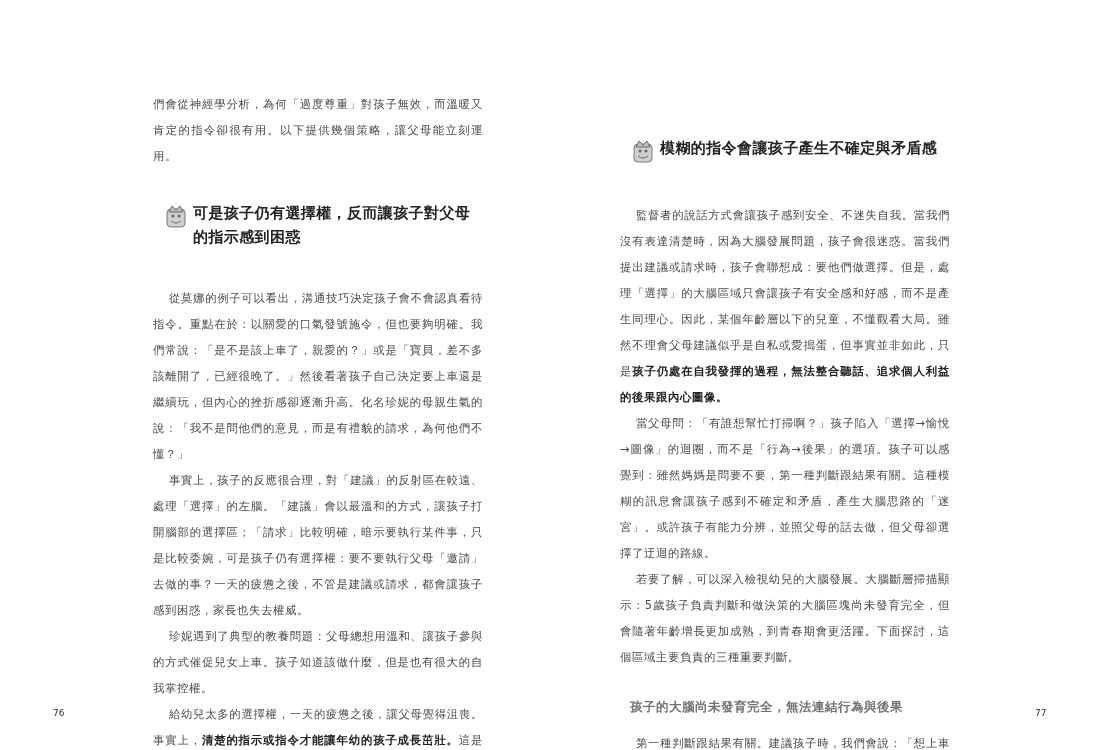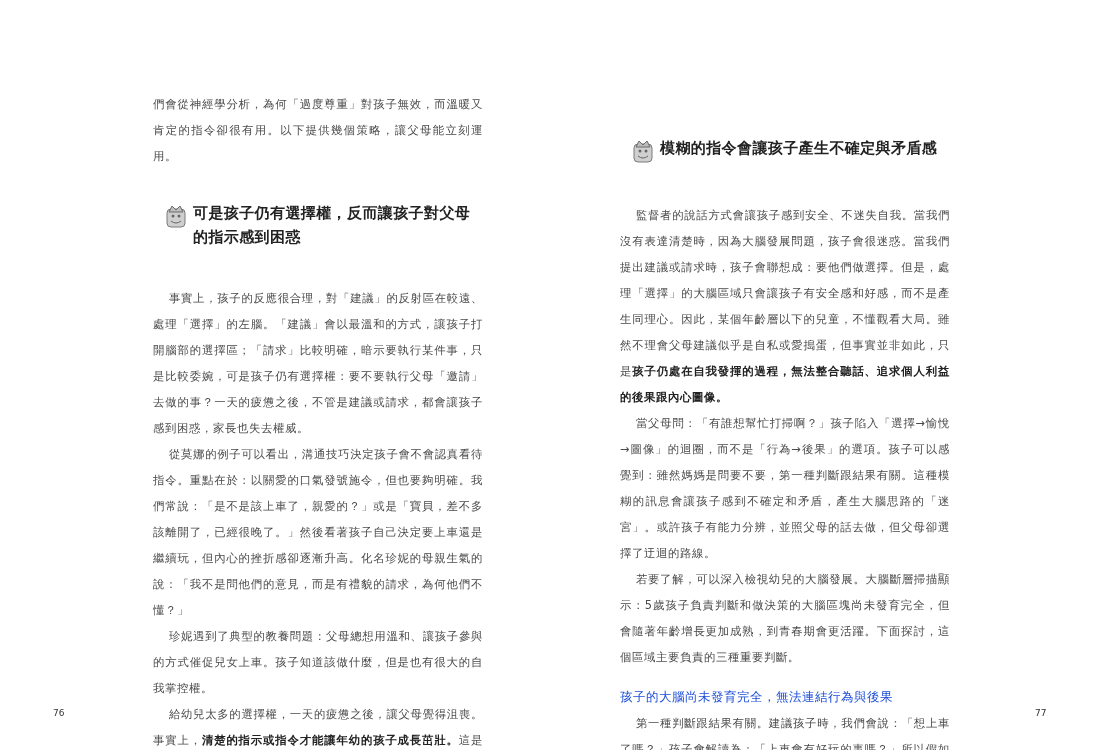--- a/index.html
+++ b/index.html
@@ -10,21 +10,21 @@
   .page-right { left: 550px; width: 550px; }
   .col { position: absolute; }
   .page-left .col { left: 153px; top: 83px; width: 330px; }
   .page-right .col { left: 70px; top: 116px; width: 330px; }
   p { margin: 0; font-size: 11.4px; line-height: 26px; letter-spacing: 0.6px; text-align: justify; }
   p.indent { text-indent: 1.4em; }
   b, .bold { font-weight: bold; color: #222; }
   .heading { display: flex; align-items: flex-start; margin: 12px; }
   .heading .icon { width: 22px; height: 26px; flex: none; margin-right: 6px; margin-top: 2px; }
   .heading .htext { font-size: 15px; font-weight: bold; line-height: 24px; color: #222; letter-spacing: 0.4px; }
-  .subhead { font-size: 12.5px; font-weight: normal; color: #1d4ed8; line-height: 26px; letter-spacing: 0.5px; margin: 0; }
+  .subhead { font-size: 12.5px; font-weight: bold; color: #737373; line-height: 26px; letter-spacing: 0.5px; margin: 10px; }
   .page-num { position: absolute; top: 700px; font-size: 9px; color: #333; }
   .page-left .page-num { left: 53px; text-align: right; }
   .page-right .page-num { left: 485px; }
 </style>
 </head>
 <body>
 
 <div class="page page-left">
   <div class="col">
     <p>們會從神經學分析，為何「過度尊重」對孩子無效，而溫暖又肯定的指令卻很有用。以下提供幾個策略，讓父母能立刻運用。</p>
@@ -33,22 +33,22 @@
       <svg class="icon" viewBox="0 0 22 26">
         <rect x="2" y="6" width="18" height="18" rx="4" fill="#cfcfcf" stroke="#7a7a7a" stroke-width="1"></rect>
         <path d="M4 9 L7 3 L11 7 L15 3 L18 9 Z" fill="#bdbdbd" stroke="#6a6a6a" stroke-width="1"></path>
         <circle cx="8" cy="13" r="1.5" fill="#666"></circle>
           <circle cx="14" cy="13" r="1.5" fill="#666"></circle>
         <path d="M6 18 Q11 22 16 18" fill="none" stroke="#666" stroke-width="1"></path>
       </svg>
       <span class="htext">可是孩子仍有選擇權，反而讓孩子對父母的指示感到困惑</span>
     </div>
     <div style="height:24px"></div>
+    <p class="indent">從莫娜的例子可以看出，溝通技巧決定孩子會不會認真看待指令。重點在於：以關愛的口氣發號施令，但也要夠明確。我們常說：「是不是該上車了，親愛的？」或是「寶貝，差不多該離開了，已經很晚了。」然後看著孩子自己決定要上車還是繼續玩，但內心的挫折感卻逐漸升高。化名珍妮的母親生氣的說：「我不是問他們的意見，而是有禮貌的請求，為何他們不懂？」</p>
     <p class="indent">事實上，孩子的反應很合理，對「建議」的反射區在較遠、處理「選擇」的左腦。「建議」會以最溫和的方式，讓孩子打開腦部的選擇區；「請求」比較明確，暗示要執行某件事，只是比較委婉，可是孩子仍有選擇權：要不要執行父母「邀請」去做的事？一天的疲憊之後，不管是建議或請求，都會讓孩子感到困惑，家長也失去權威。</p>
-    <p class="indent">從莫娜的例子可以看出，溝通技巧決定孩子會不會認真看待指令。重點在於：以關愛的口氣發號施令，但也要夠明確。我們常說：「是不是該上車了，親愛的？」或是「寶貝，差不多該離開了，已經很晚了。」然後看著孩子自己決定要上車還是繼續玩，但內心的挫折感卻逐漸升高。化名珍妮的母親生氣的說：「我不是問他們的意見，而是有禮貌的請求，為何他們不懂？」</p>
     <p class="indent">珍妮遇到了典型的教養問題：父母總想用溫和、讓孩子參與的方式催促兒女上車。孩子知道該做什麼，但是也有很大的自我掌控權。</p>
     <p class="indent"><span>給幼兒太多的選擇權，一天的疲憊之後，讓父母覺得沮喪。事實上，</span><b>清楚的指示或指令才能讓年幼的孩子成長茁壯。</b><span>這是最明確，也更符合孩子需要的方式：適合孩子年紀和能力，但父母仍然需要知道幼兒大腦的運作模式。</span></p>
   </div>
   <div class="page-num">76</div>
 </div>
 
 <div class="page page-right">
   <div class="col">
     <div class="heading">
       <svg class="icon" viewBox="0 0 22 26">

